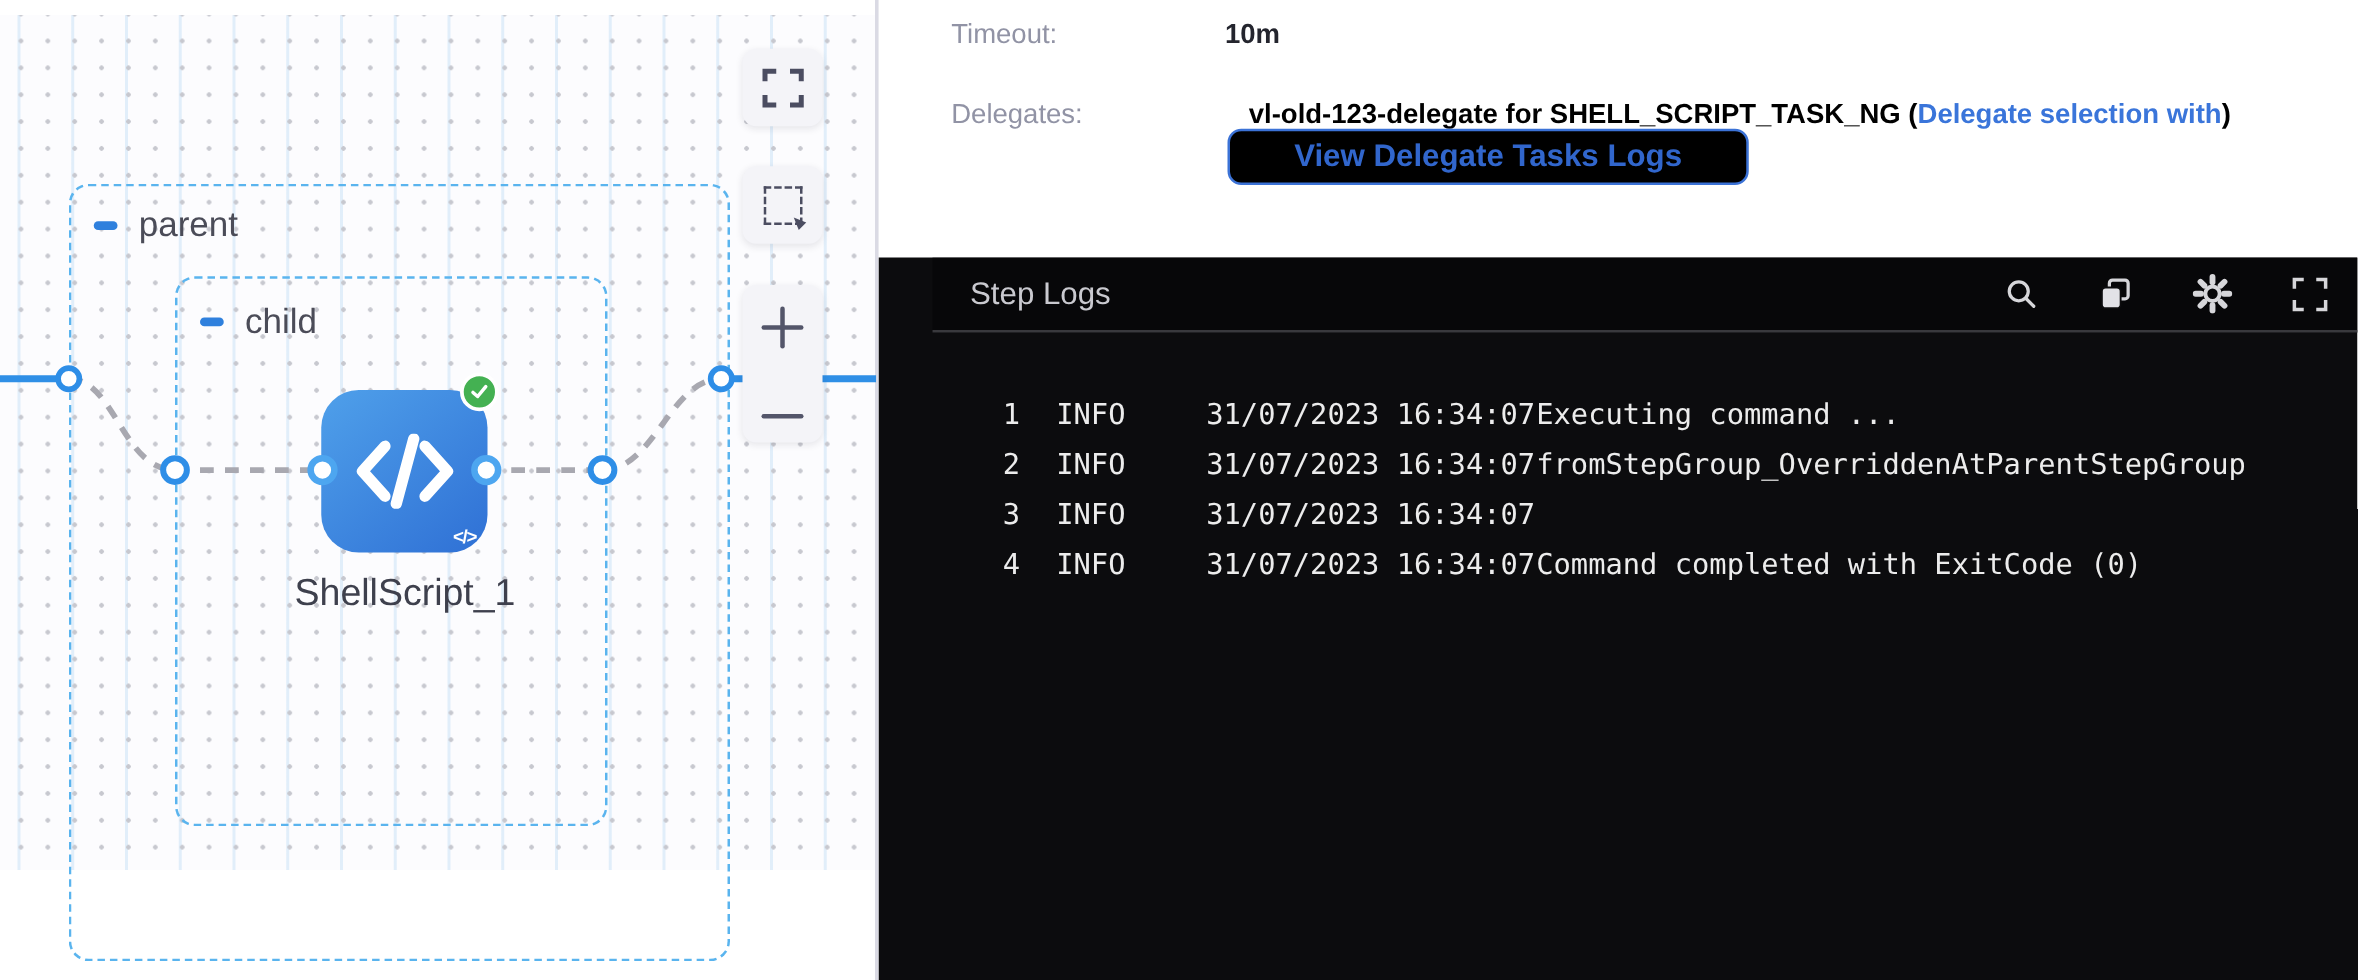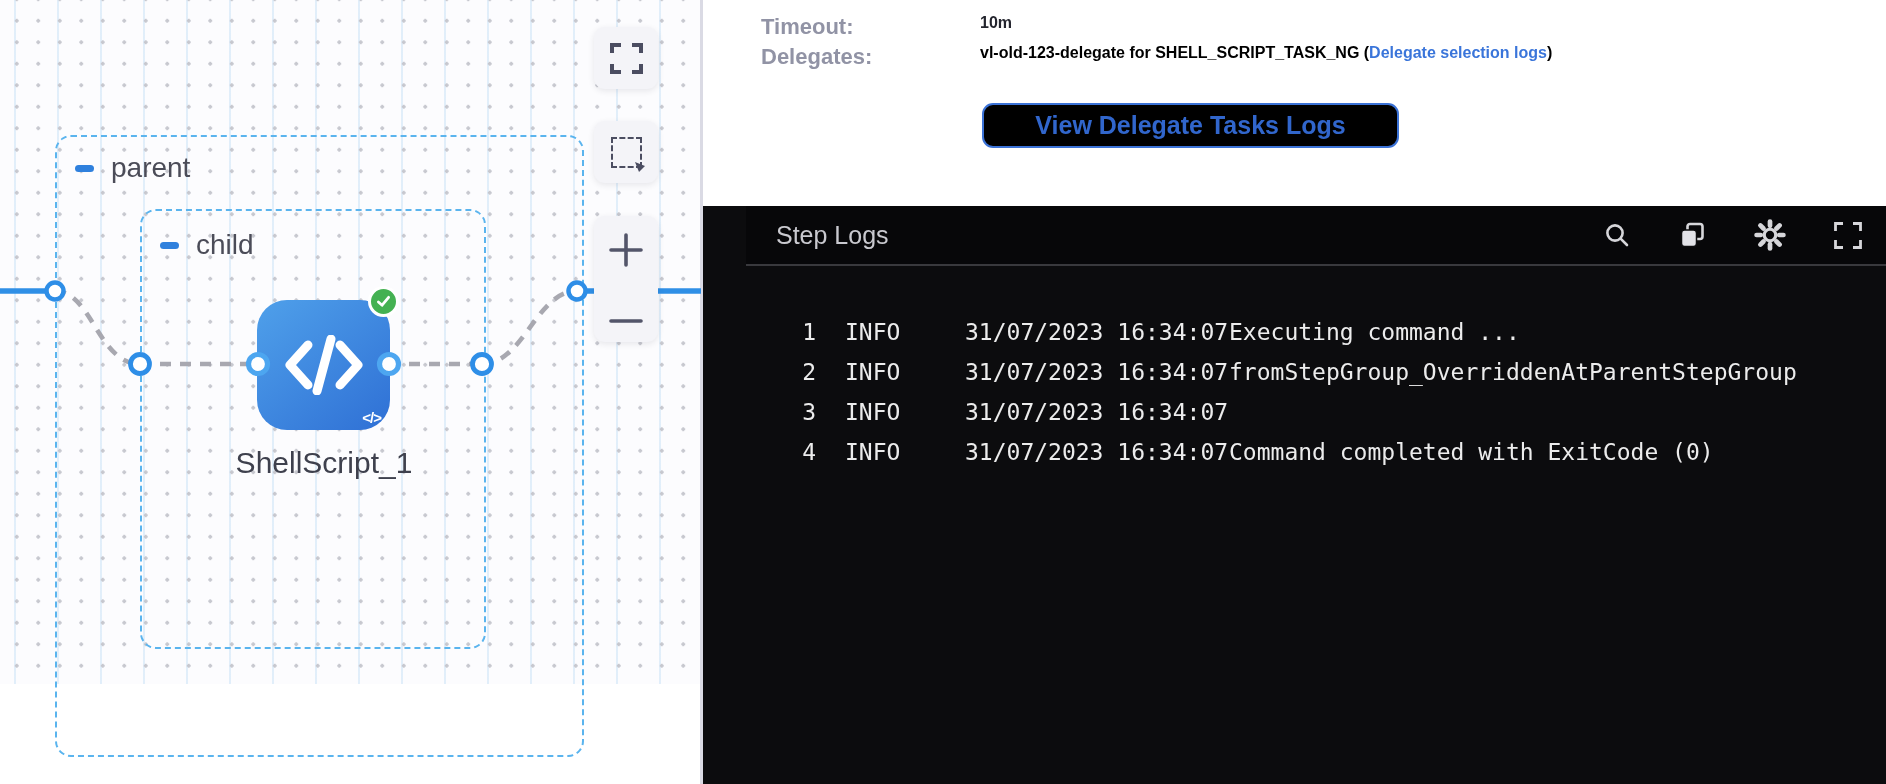--- a/index.html
+++ b/index.html
@@ -1,20 +1,20 @@
 <!DOCTYPE html>
 <html><head>
 <meta charset="utf-8">
 <style>
   html,body{margin:0;padding:0;background:#ffffff;}
   .screen{position:relative;width:1886px;height:784px;overflow:hidden;
           font-family:"Liberation Sans",sans-serif;background:#fff;}
 
   
-  .canvas{position:absolute;left:0;top:0;width:701px;height:684px;
+  .canvas{position:absolute;left:0;top:12px;width:701px;height:684px;
     background-color:#fcfcfe;
     background-image:
       radial-gradient(circle,#c7c8cf 1.7px,transparent 1.9px),
       linear-gradient(to right,rgba(198,224,245,.5) 2px,transparent 2px);
     background-size:21.5px 21.5px,43px 43px;
     background-position:6px 10px,14px 0;}
   .divider{position:absolute;left:700px;top:0;width:3px;height:784px;background:#dadae4;}
 
   .group{position:absolute;border:2.5px dashed #5ab4ee;border-radius:16px;}
   .group-parent{left:55px;top:135px;width:525px;height:618px;}
@@ -39,23 +39,23 @@
   .ctl-fs{top:27px;height:62px;}
   .ctl-mq{top:121px;height:62px;}
   .ctl-zoom{top:216px;height:126px;justify-content:space-between;padding:16px 0;box-sizing:border-box;}
   .mq-box{position:relative;width:27px;height:27px;border:2.6px dashed #4b4d61;}
   .mq-box svg{position:absolute;right:-6px;bottom:-7px;}
 
   
   .panel{position:absolute;left:703px;top:0;width:1183px;height:784px;background:#fff;}
   .field-row{position:absolute;left:58px;display:flex;}
   .row-timeout{top:14px;}
-  .row-delegates{top:44px;}
-  .flabel{width:219px;font-size:22px;font-weight:bold;color:#9193a5;}
-  .fvalue{font-size:16px;font-weight:bold;color:#24252e;white-space:nowrap;}
+  .row-delegates{top:78px;gap:19px;}
+  .flabel{width:219px;font-size:22px;font-weight:normal;color:#9193a5;}
+  .fvalue{font-size:22px;font-weight:bold;color:#24252e;white-space:nowrap;}
   .fvalue-dim{color:#000000;}
   .dlink{color:#3a75da;font-weight:bold;cursor:pointer;text-decoration:none;}
   .vbtn{position:absolute;left:279px;top:103px;width:417px;height:45px;background:#000000;
         border:2px solid #3b72d6;border-radius:11px;color:#3166cc;font-size:25px;font-weight:bold;
         font-family:"Liberation Sans",sans-serif;cursor:pointer;display:flex;align-items:center;justify-content:center;}
 
   
   .console{position:absolute;left:0;top:206px;width:1183px;height:578px;background:#0c0c0e;overflow:hidden;padding-left:43px;}
   .console-header{height:60px;background:#070709;border-bottom:2px solid #39393d;
                   display:flex;align-items:center;padding:0 0 0 30px;box-sizing:border-box;}
@@ -153,21 +153,21 @@
   <div class="panel">
 
     <div class="field-row row-timeout">
       <div class="flabel">Timeout:</div>
       <div class="fvalue">10m</div>
     </div>
 
     <div class="field-row row-delegates">
       <div class="flabel">Delegates:</div>
       <div class="fvalue">
-        <span class="fvalue-dim">vl-old-123-delegate for SHELL_SCRIPT_TASK_NG (</span><span class="dlink">Delegate selection logs</span><span class="fvalue-dim">)</span>
+        <span class="fvalue-dim">vl-old-123-delegate for SHELL_SCRIPT_TASK_NG (</span><span class="dlink">Delegate selection with</span><span class="fvalue-dim">)</span>
       </div>
     </div>
 
     <button class="vbtn">View Delegate Tasks Logs</button>
 
     <div class="console">
       <div class="console-header">
         <span class="console-title">Step Logs</span>
         <div class="console-icons">
           <span class="cicon">

